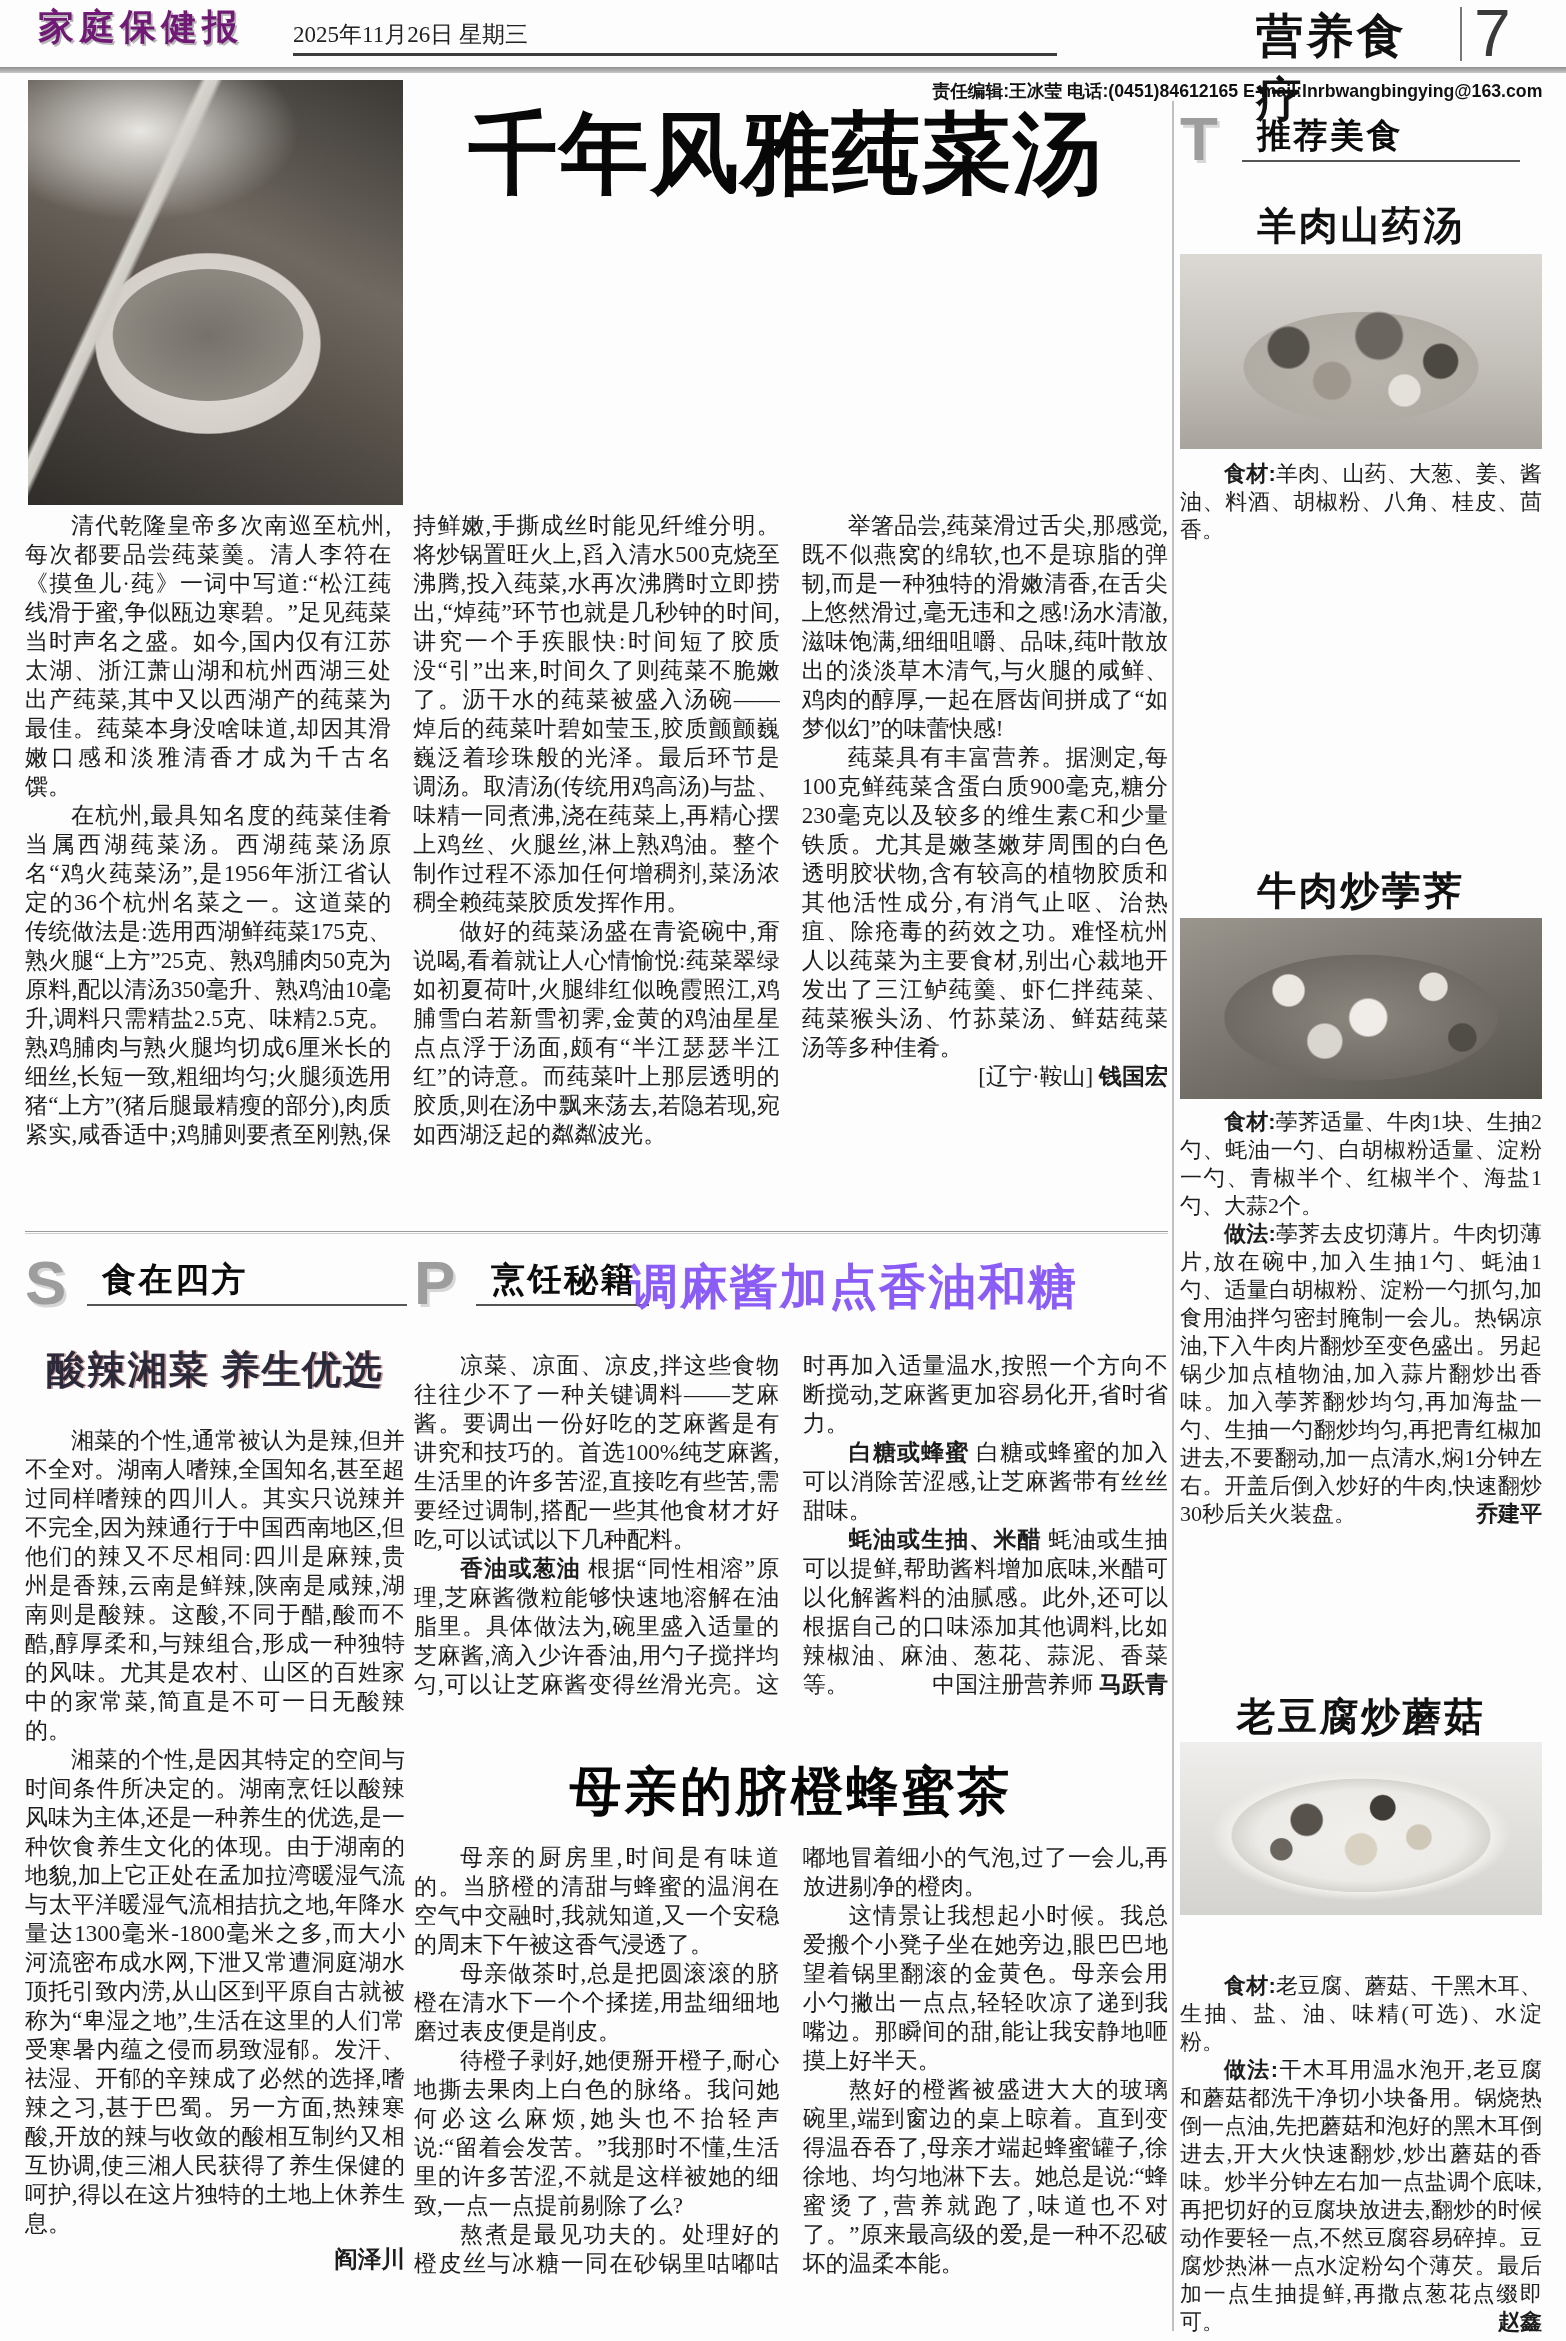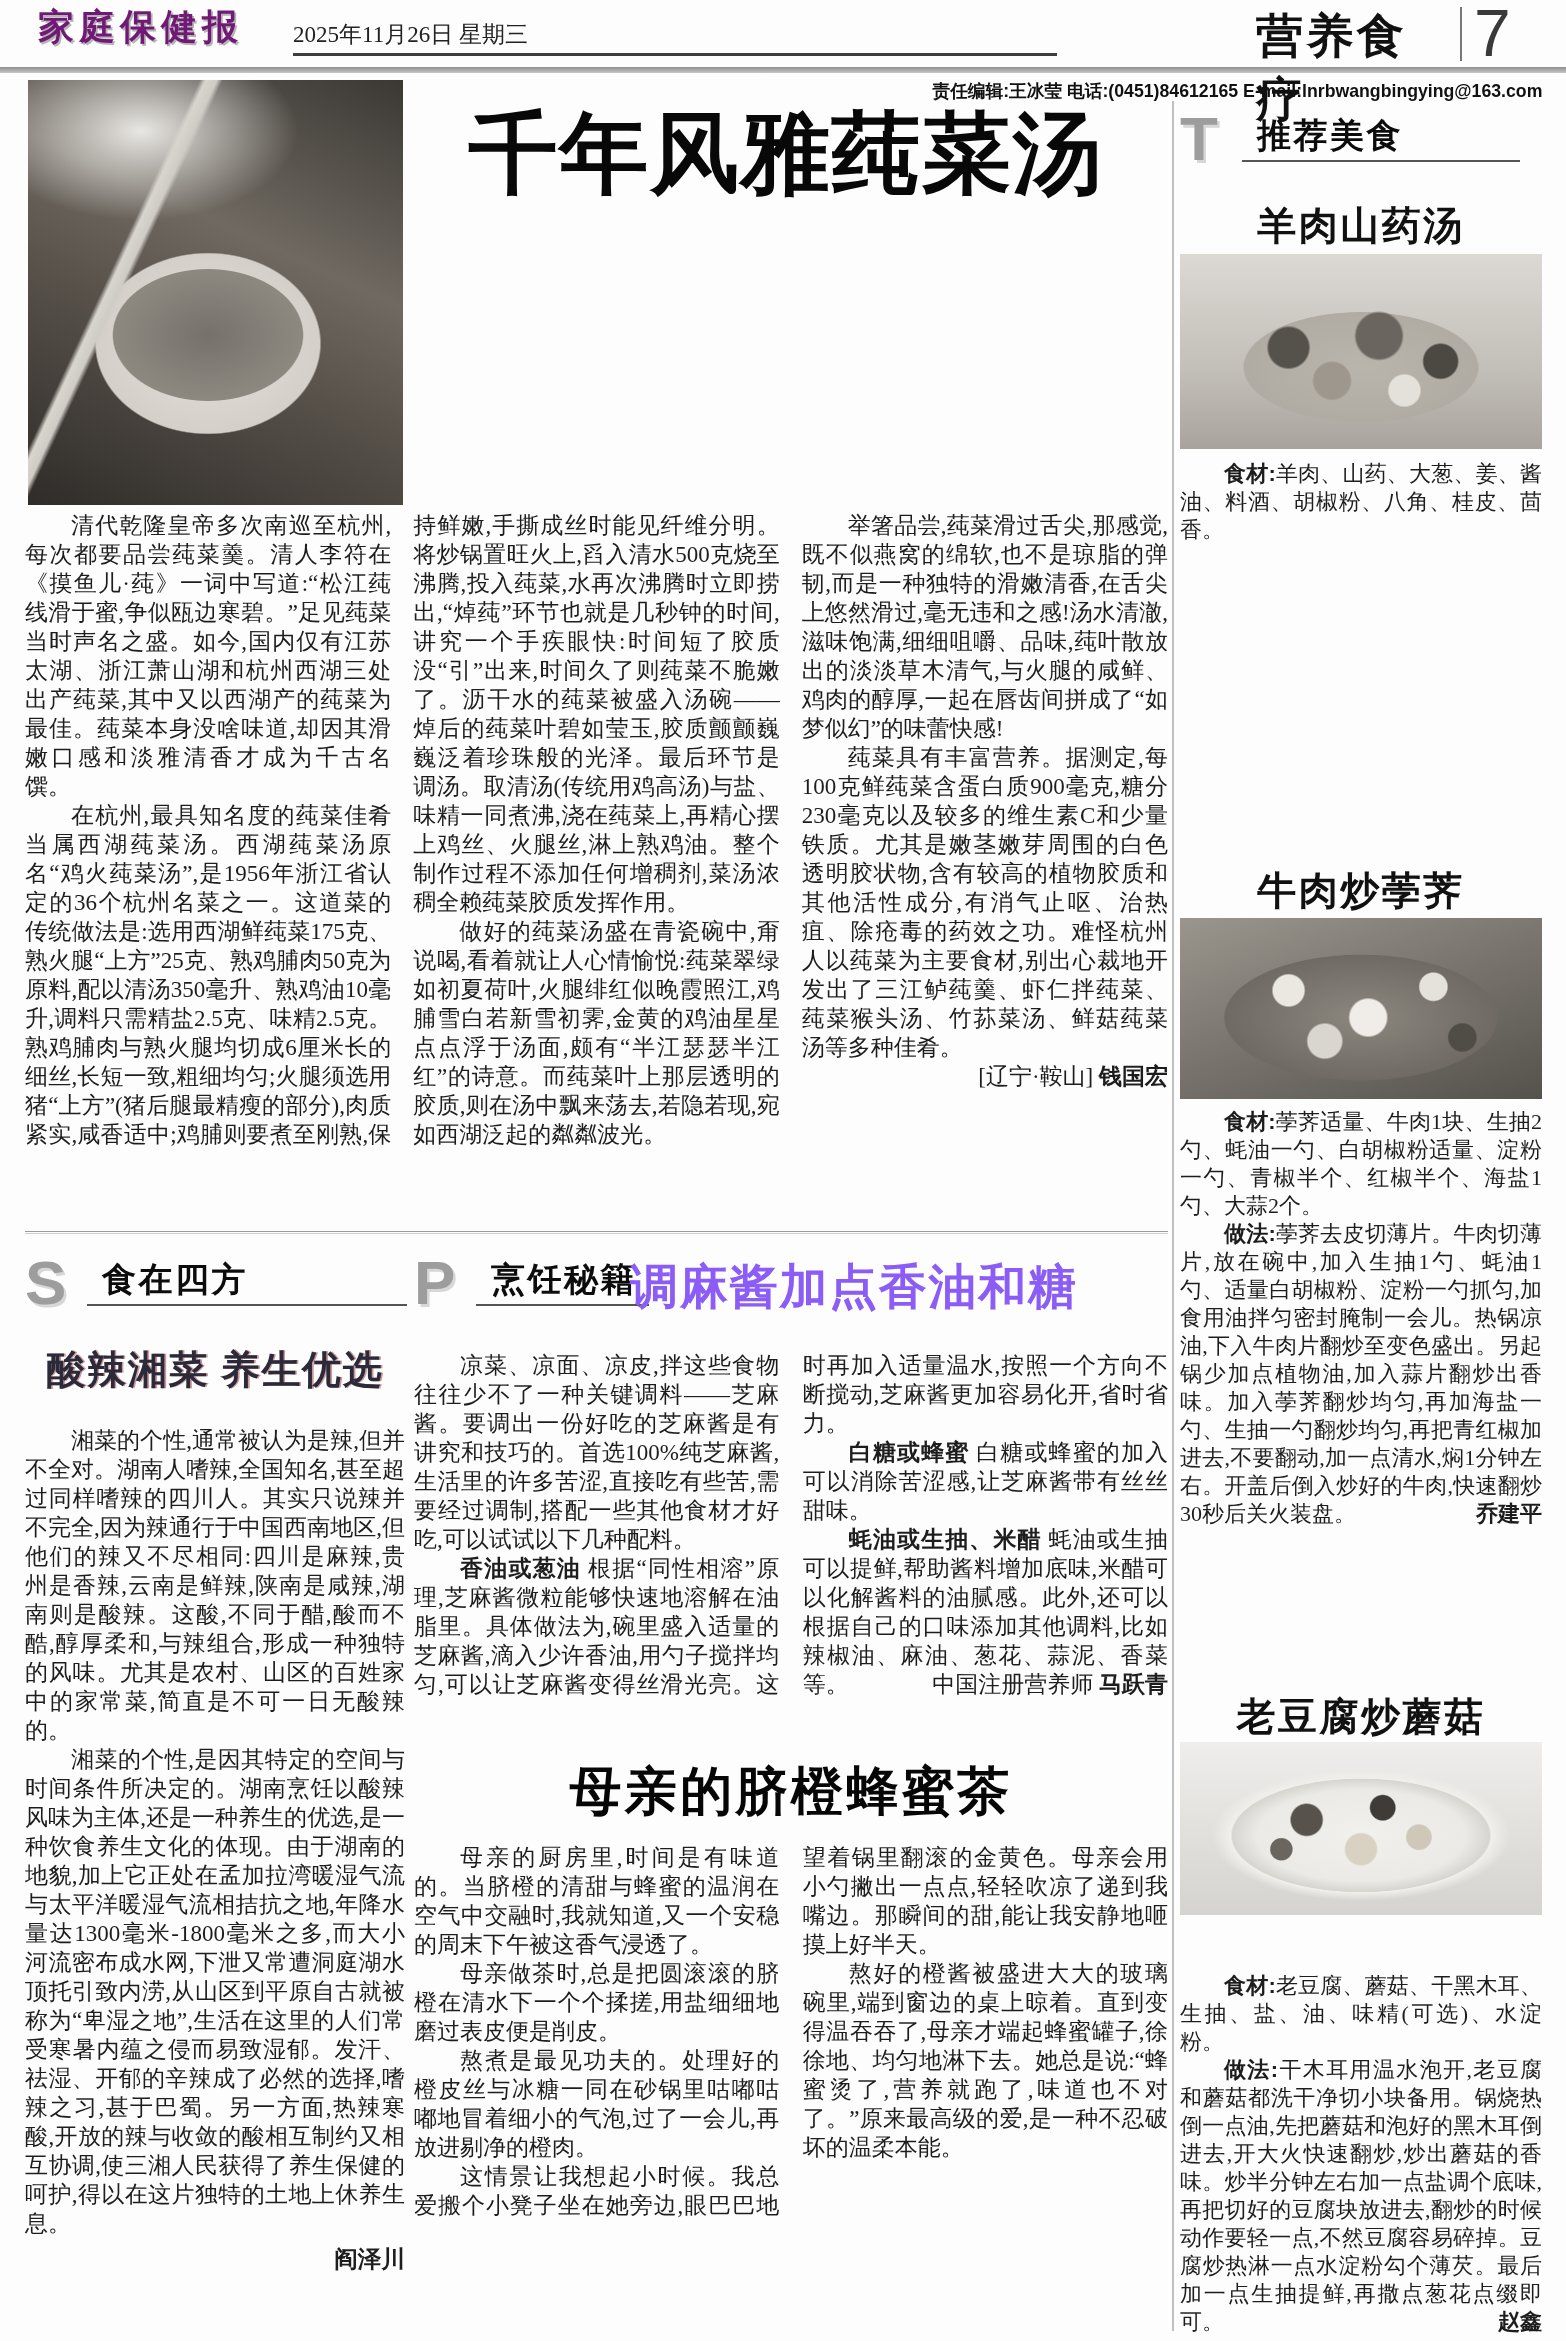--- a/index.html
+++ b/index.html
@@ -168,20 +168,21 @@
       <p class="para"><span class="tip-lead">白糖或蜂蜜</span>&nbsp;<span>白糖或蜂蜜的加入可以消除苦涩感,让芝麻酱带有丝丝甜味。</span></p>
       <p class="para"><span class="tip-lead">蚝油或生抽、米醋</span>&nbsp;<span>蚝油或生抽可以提鲜,帮助酱料增加底味,米醋可以化解酱料的油腻感。此外,还可以根据自己的口味添加其他调料,比如辣椒油、麻油、葱花、蒜泥、香菜等。</span><span class="byline"><span>中国注册营养师</span> <b>马跃青</b></span></p>
     </div>
   </div>
 
   <div class="essay">
     <div class="essay-title">母亲的脐橙蜂蜜茶</div>
     <div class="essay-body">
       <p class="para">母亲的厨房里,时间是有味道的。当脐橙的清甜与蜂蜜的温润在空气中交融时,我就知道,又一个安稳的周末下午被这香气浸透了。</p>
       <p class="para">母亲做茶时,总是把圆滚滚的脐橙在清水下一个个揉搓,用盐细细地磨过表皮便是削皮。</p>
+      <p class="para">待橙子剥好,她便掰开橙子,耐心地撕去果肉上白色的脉络。我问她何必这么麻烦,她头也不抬轻声说:“留着会发苦。”我那时不懂,生活里的许多苦涩,不就是这样被她的细致,一点一点提前剔除了么?</p>
       <p class="para">熬煮是最见功夫的。处理好的橙皮丝与冰糖一同在砂锅里咕嘟咕嘟地冒着细小的气泡,过了一会儿,再放进剔净的橙肉。</p>
       <p class="para">这情景让我想起小时候。我总爱搬个小凳子坐在她旁边,眼巴巴地望着锅里翻滚的金黄色。母亲会用小勺撇出一点点,轻轻吹凉了递到我嘴边。那瞬间的甜,能让我安静地咂摸上好半天。</p>
       <p class="para">熬好的橙酱被盛进大大的玻璃碗里,端到窗边的桌上晾着。直到变得温吞吞了,母亲才端起蜂蜜罐子,徐徐地、均匀地淋下去。她总是说:“蜂蜜烫了,营养就跑了,味道也不对了。”原来最高级的爱,是一种不忍破坏的温柔本能。</p>
 
     </div>
   </div>
 
   <div class="recommend">
     <div class="sec-badge">
       <span class="badge-letter">T</span>

